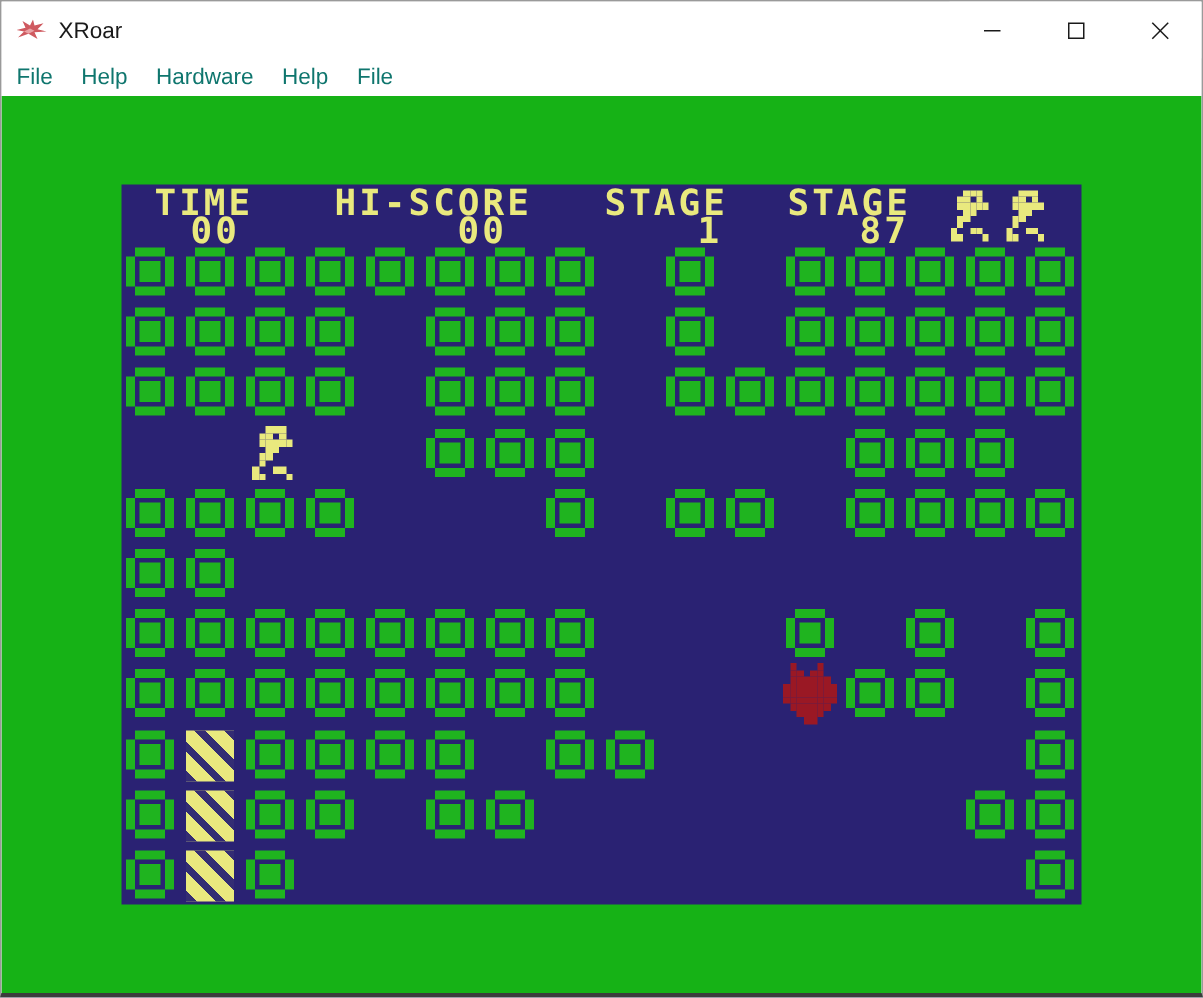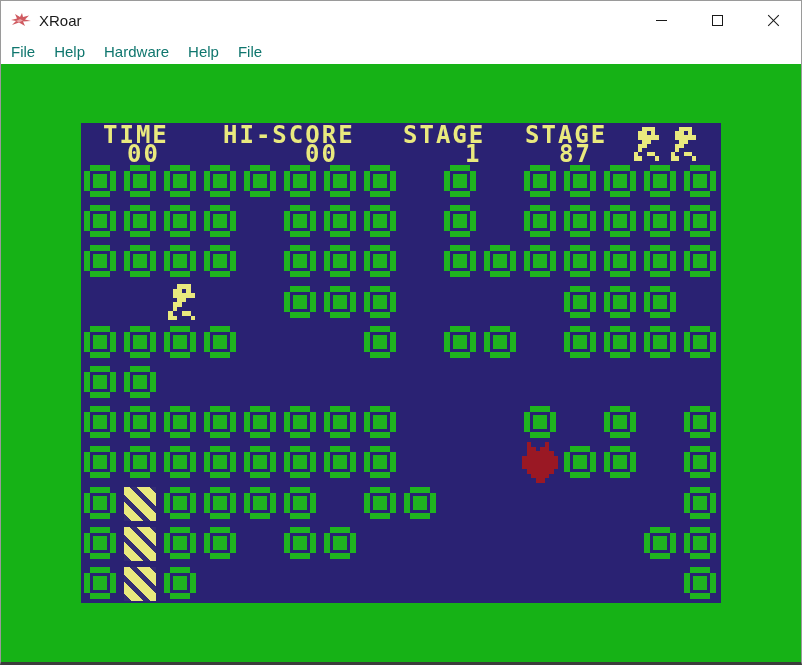--- a/index.html
+++ b/index.html
@@ -33,21 +33,21 @@
     font-family:"DejaVu Sans Mono",monospace;font-weight:bold;
     font-size:24px;line-height:19px;letter-spacing:2px;white-space:pre;
   }
   .lbl-score{left:22px;top:3px;}
   .lbl-hiscore{left:142px;top:3px;}
   .lbl-stage{left:322px;top:3px;}
   .lbl-time{left:444px;top:3px;}
   .val-score{left:46px;top:22px;}
   .val-hiscore{left:224px;top:22px;}
   .val-stage{left:384px;top:22px;}
-  .val-time{left:478px;top:22px;}
+  .val-time{left:492px;top:22px;}
   
   .gblock{
     position:absolute;width:32px;height:32px;
     background-image:
       linear-gradient(var(--g),var(--g)),
       linear-gradient(var(--g),var(--g)),
       linear-gradient(var(--g),var(--g)),
       linear-gradient(var(--g),var(--g)),
       linear-gradient(var(--g),var(--g));
     background-position:50% 0,50% 100%,0 50%,100% 50%,50% 50%;

